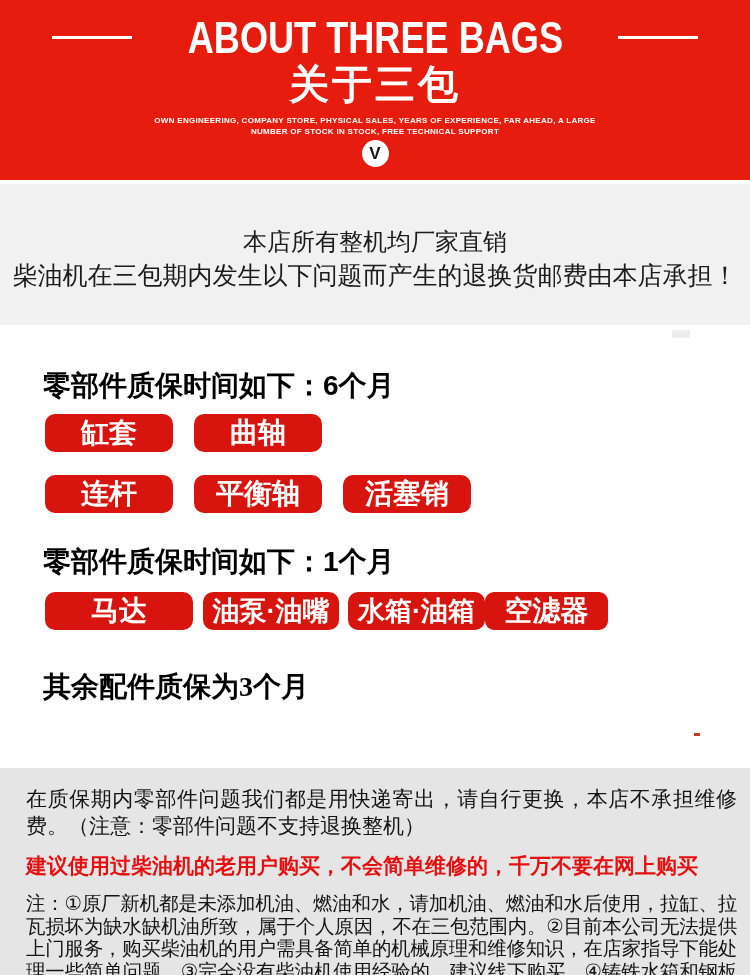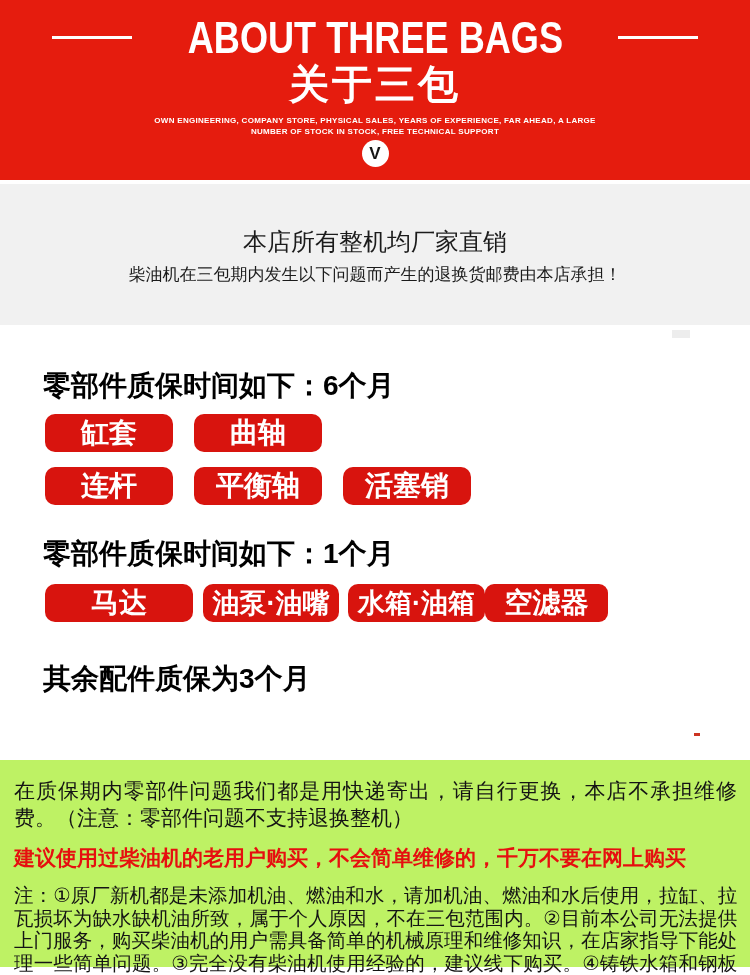--- a/index.html
+++ b/index.html
@@ -15,42 +15,42 @@
   .title-zh{font-size:40px;font-weight:bold;color:#fff;letter-spacing:3px;line-height:44px;margin-top:2px;}
   .hero-sub{margin-top:9px;color:#fff;font-size:8px;font-weight:bold;line-height:11px;letter-spacing:.3px;}
   .chev{width:27px;height:27px;background:#fff;border-radius:50%;margin:3px auto 0;
         display:flex;align-items:center;justify-content:center;color:#151515;font-weight:bold;font-size:17px;}
 
   .gap-white{height:4px;background:#fff;}
 
   
   .intro{height:141px;background:#f1f1f1;text-align:center;padding-top:41px;box-sizing:border-box;color:#1b1b1b;}
   .intro-l1{font-size:24px;line-height:33px;}
-  .intro-l2{font-size:17px;line-height:34px;}
+  .intro-l2{font-size:25px;line-height:34px;}
 
   
   .sec{font-size:28px;font-weight:bold;color:#000;margin:0 0 0 43px;line-height:40px;}
   .sec-1{padding-top:41px;}
   .btn-row{display:flex;margin-left:45px;}
   .row-a{margin-top:8px;}
-  .row-b{margin-top:15px;}
+  .row-b{margin-top:23px;}
   .sec-2{margin-top:29px;}
   .row-c{margin-top:10px;}
-  .sec-3{margin-top:37px;}
+  .sec-3{margin-top:37px;font-family:Liberation Serif, serif;}
   .btn{background:#d8140e;color:#fff;font-weight:bold;font-size:28px;height:38px;line-height:38px;
        text-align:center;border-radius:10px;white-space:nowrap;overflow:hidden;}
   .row-a .btn,.row-b .btn{width:128px;margin-right:21px;}
   .row-c .btn1{width:148px;margin-right:10px;}
   .row-c .btn2{width:136px;margin-right:9px;font-size:27px;}
   .row-c .btn3{width:137px;margin-right:0;font-size:27px;}
   .row-c .btn4{width:131px;margin-right:10px;}
   .row-c .btn5{width:123px;border-radius:9px;}
 
   
-  .notes{background:#bef264;height:207px;box-sizing:border-box;padding:17px 13px 0 14px;margin-top:61px;color:#141414;}
+  .notes{background:#e5e5e5;height:207px;box-sizing:border-box;padding:17px 13px 0 26px;margin-top:61px;color:#141414;}
   .n-ship{font-size:21px;line-height:27px;text-align:justify;}
   .n-warn{font-size:21px;line-height:24px;font-weight:bold;color:#e60f0f;margin-top:15px;white-space:nowrap;}
   .n-detail{font-size:19.5px;line-height:22.5px;margin-top:14px;text-align:justify;letter-spacing:-.3px;}
 
   .footer-strip{height:25px;background:#fff;}
 
   .artifact-red{position:absolute;left:694px;top:733px;width:6px;height:3px;background:#c32;}
   .artifact-gray{position:absolute;left:672px;top:330px;width:18px;height:8px;background:#ededed;}
 </style>
 </head>

